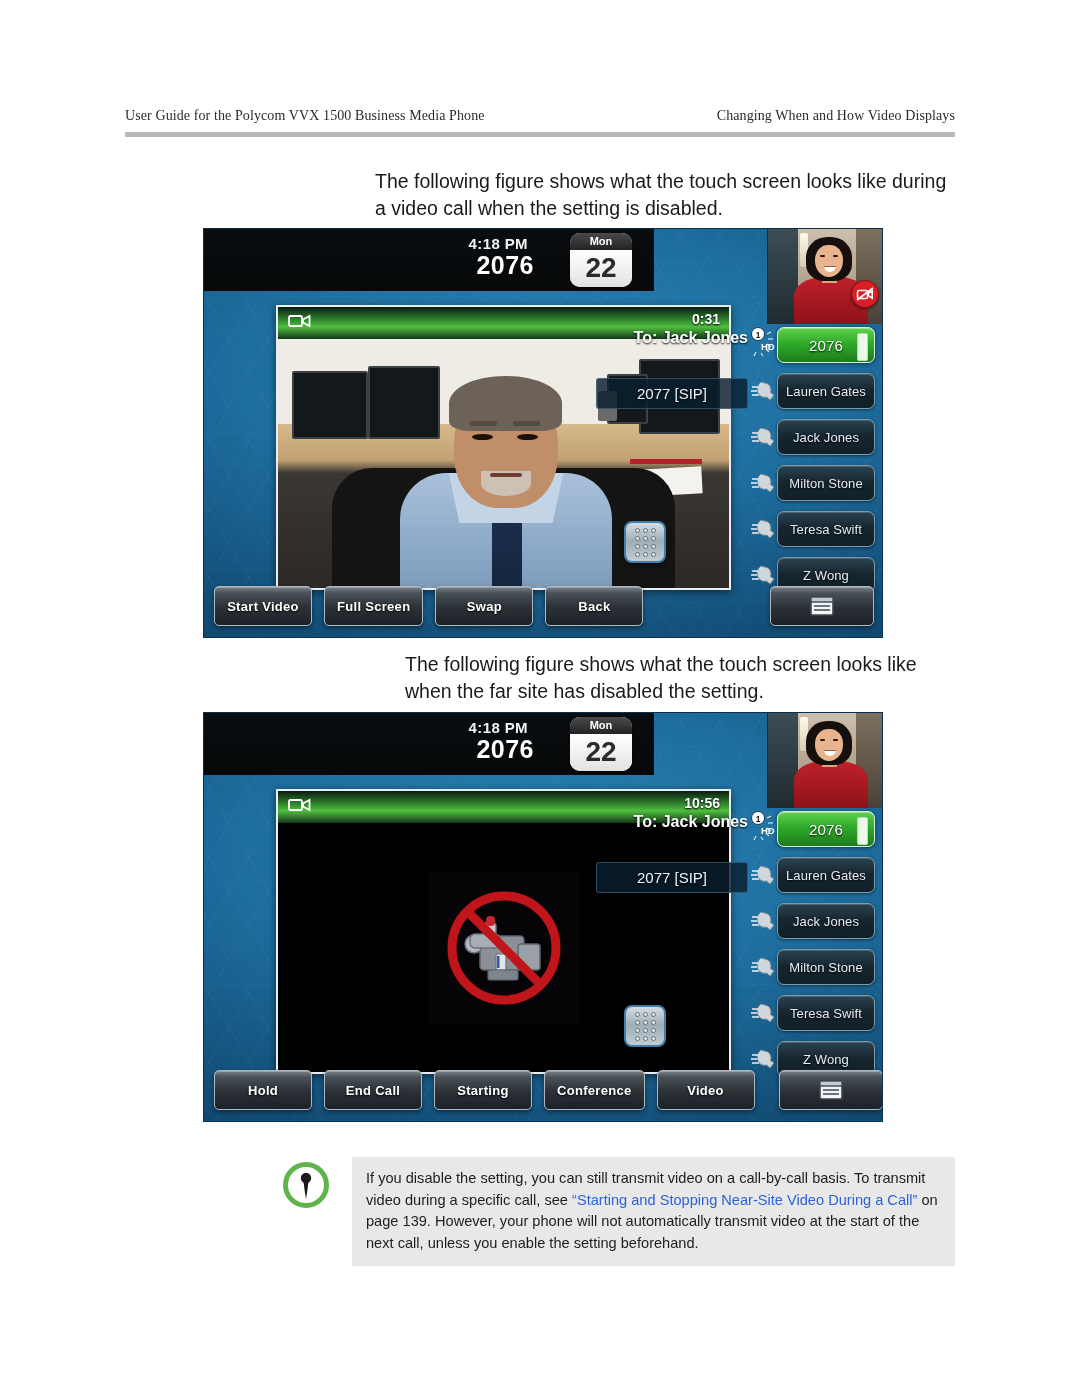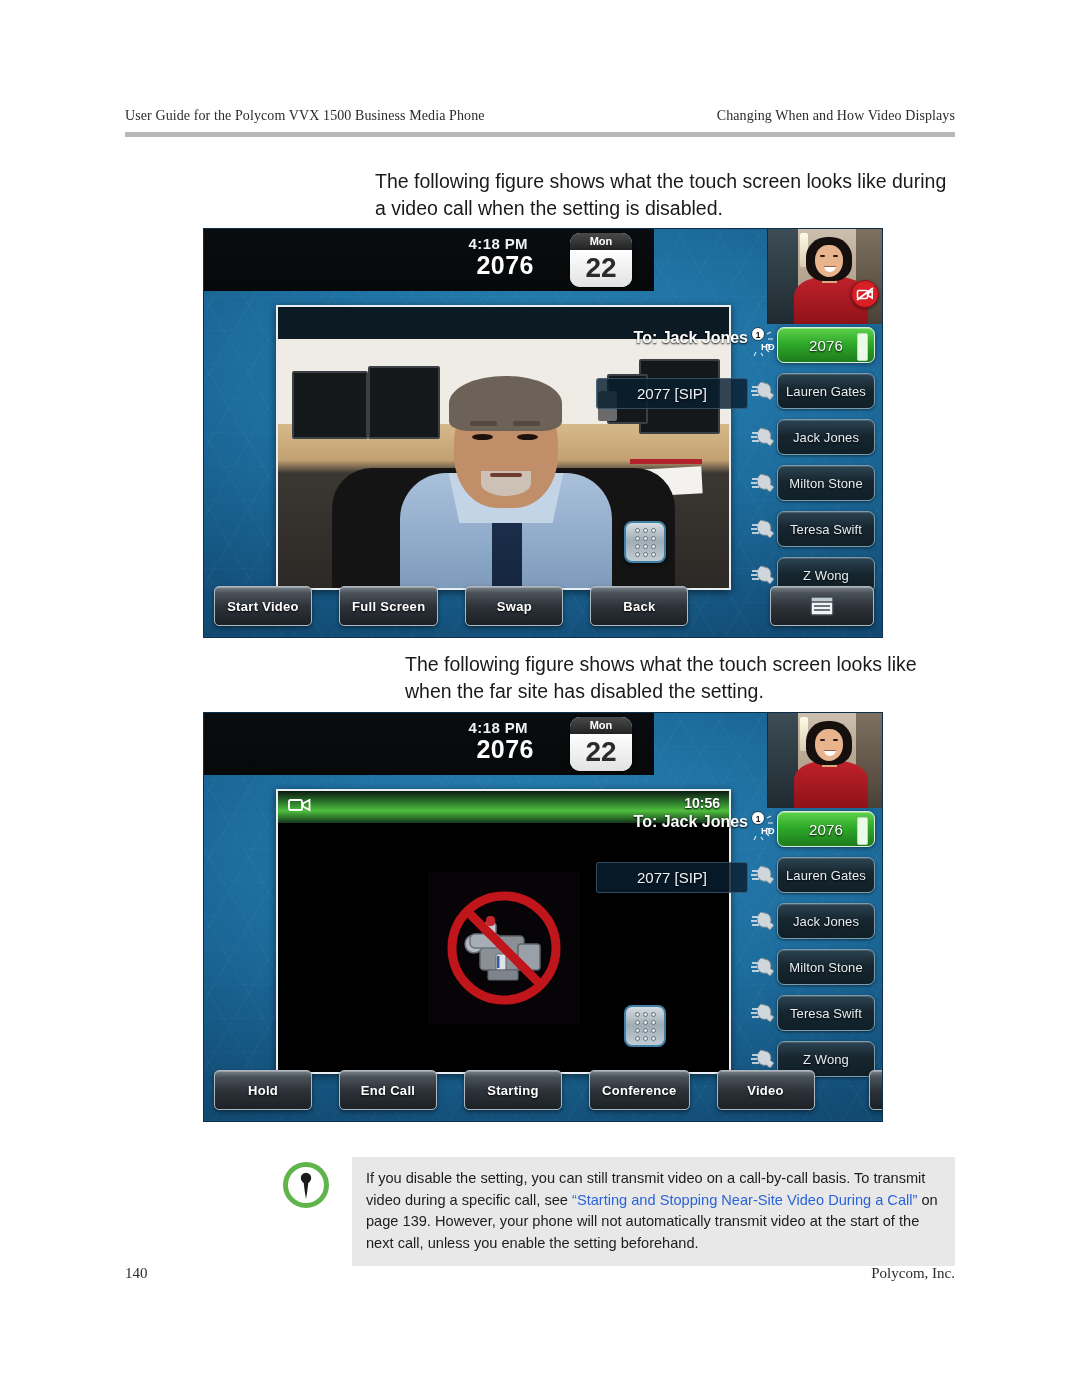--- a/index.html
+++ b/index.html
@@ -224,21 +224,21 @@
     box-shadow:inset 0 1px 0 rgba(255,255,255,.4), 0 1px 4px rgba(0,0,0,.5);
   }
   .lk-btn.active::after {
     content:""; position:absolute; right:6px; top:5px; width:9px; height:26px;
     background:#eafbe7; border-radius:2px; border:1px solid #bcd9ba;
   }
 
   
   .softkeys {
     position:absolute; left:10px; right:8px; bottom:10px; height:42px; z-index:6;
-    display:flex; align-items:center; gap:27px;
+    display:flex; align-items:center; gap:12px;
   }
   .sk {
     flex:0 0 auto; min-width:98px; height:40px; padding:0 12px;
     border-radius:5px; display:flex; align-items:center; justify-content:center;
     color:#ffffff; font-size:13px; font-weight:bold; letter-spacing:.3px;
     background:linear-gradient(180deg,#7b838a 0%,#4a5158 16%,#2c3238 52%,#1c2126 100%);
     border:1px solid #aeb8c0; text-shadow:0 1px 2px #000;
     box-shadow:inset 0 1px 0 rgba(255,255,255,.28), 0 2px 4px rgba(0,0,0,.45);
   }
   .sk-spacer { flex:1 1 auto; }
@@ -310,20 +310,29 @@
       <div class="cam-mute-badge">
         <svg width="18" height="14" viewBox="0 0 18 14">
           <rect x="1.5" y="3.5" width="10" height="8" rx="1.4" fill="none" stroke="#fff" stroke-width="1.6"></rect>
           <path d="M12 6.5 L16.2 4 L16.2 11 L12 8.5 Z" fill="none" stroke="#fff" stroke-width="1.6"></path>
           <line x1="1" y1="13" x2="17" y2="1" stroke="#fff" stroke-width="1.9"></line>
         </svg>
       </div>
     </div>
 
     <div class="callwin">
+      <div class="callwin-bar">
+        <span class="cw-cam-icon">
+          <svg width="23" height="16" viewBox="0 0 23 16">
+            <rect x="1" y="3" width="13" height="10" rx="1.6" fill="none" stroke="#ffffff" stroke-width="1.8"></rect>
+            <path d="M15 6.5 L21.5 3 L21.5 13 L15 9.5 Z" fill="none" stroke="#ffffff" stroke-width="1.8"></path>
+          </svg>
+        </span>
+        <span class="cw-timer">0:31</span>
+      </div>
       <div class="video-area">
         <div class="office">
           <div class="of-wall"></div>
           <div class="of-desk"></div>
           <div class="mon m1"></div>
           <div class="mon m2"></div>
           <div class="mon m3"></div>
           <div class="mon m4"></div>
           <div class="of-spk"></div>
           <div class="of-red"></div>
@@ -645,18 +654,14 @@
   <div class="note-icon">
     <svg width="22" height="30" viewBox="0 0 22 30">
       <circle cx="11" cy="8" r="5.2" fill="#1a1a1a"></circle>
       <path d="M8.4 11 L13.6 11 L12.3 21 L11 29 L9.7 21 Z" fill="#1a1a1a"></path>
     </svg>
   </div>
   <div class="note">
     <div class="note-text"><span>If you disable the setting, you can still transmit video on a call-by-call basis. To transmit video during a specific call, see </span><span class="note-link">“Starting and Stopping Near-Site Video During a Call”</span><span> on page 139. However, your phone will not automatically transmit video at the start of the next call, unless you enable the setting beforehand.</span></div>
   </div>
 
-  <div class="footer">
-    <div>140</div>
-    <div>Polycom, Inc.</div>
-  </div>
 
 </div>
 
 </body></html>

